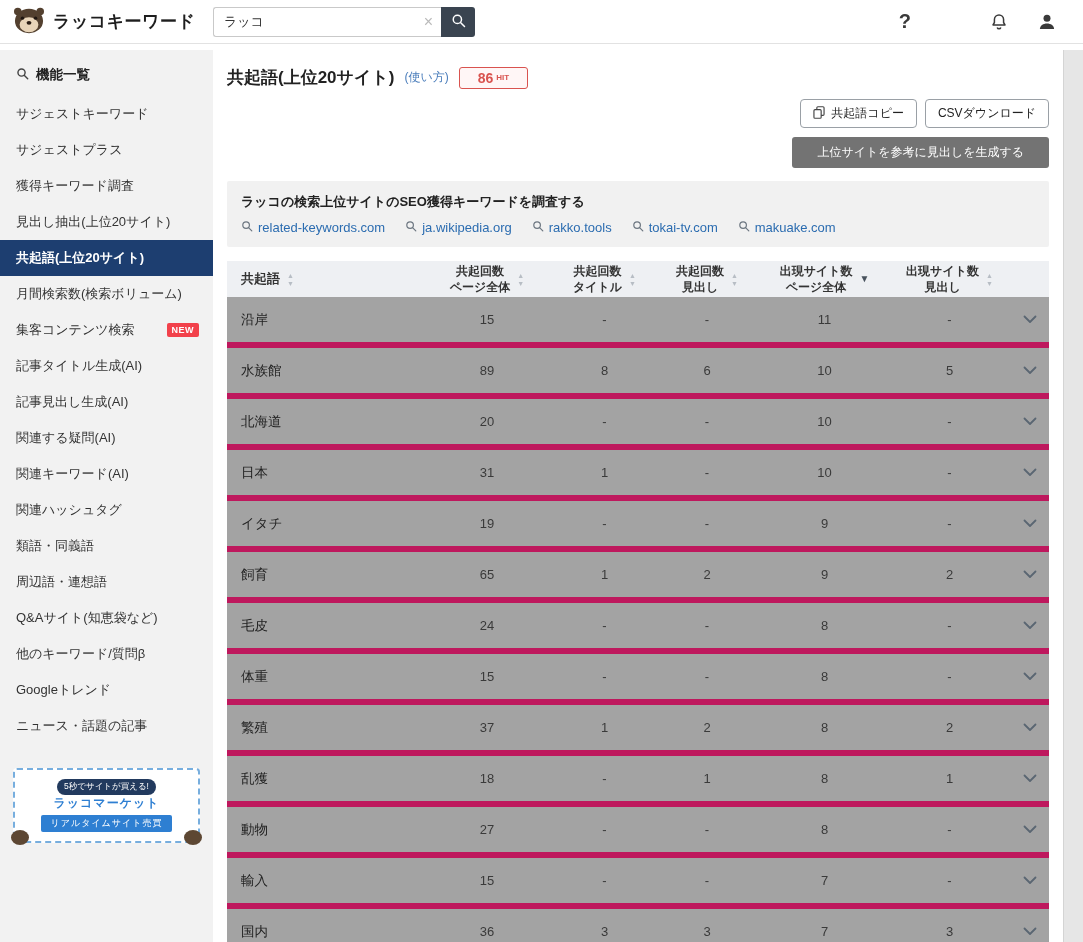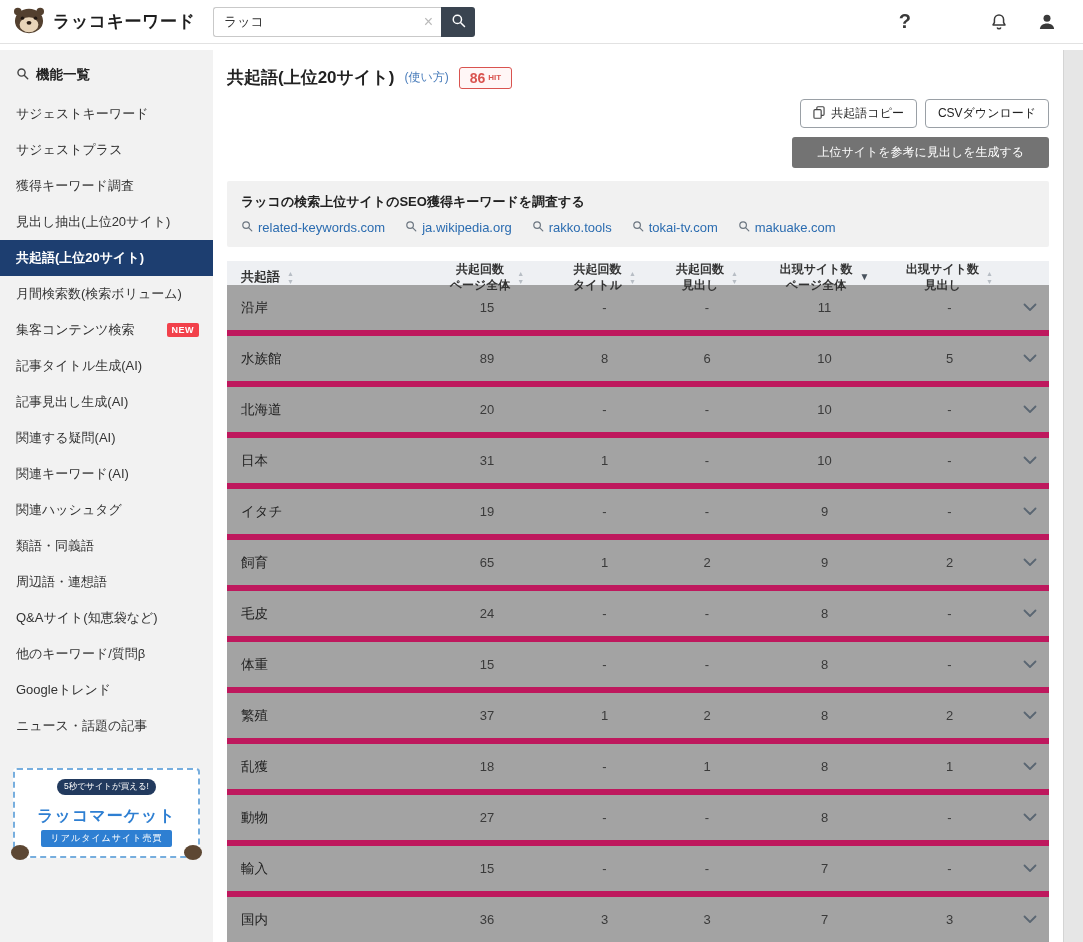--- a/index.html
+++ b/index.html
@@ -22,48 +22,48 @@
   .burger i { height:3px; background:#3a3a3a; border-radius:1px; display:block; }
 
   
   .sidebar { position:absolute; top:50px; left:0; bottom:0; width:213px; background:#f2f2f2; overflow:hidden; }
   .func-title { display:flex; align-items:center; gap:7px; padding:16px 0 12px 16px; font-size:13.5px; font-weight:bold; color:#222; }
   .side-item { display:flex; align-items:center; justify-content:space-between; padding:9px 14px 9px 16px; font-size:13px; color:#333; cursor:pointer; white-space:nowrap;text-align:center; }
   .side-item.active { background:#1d3e70; color:#fff; font-weight:bold; }
   .new-badge { background:#f2414b; color:#fff; font-size:9px; font-weight:bold; padding:2px 5px; border-radius:2px; letter-spacing:.5px; }
   .banner { position:relative; border:2px dashed #77aede; background:#fff; border-radius:4px; margin:24px 13px 0; padding:5px 4px 9px; text-align:center; cursor:pointer; }
   .banner-tag { display:inline-block; background:#223a5e; color:#fff; font-size:8.5px; padding:2px 7px; border-radius:8px; }
-  .banner-title { color:#2e7fd2; font-weight:bold; font-size:16px; margin-top:11px; letter-spacing:1px; }
+  .banner-title { color:#2e7fd2; font-weight:bold; font-size:12px; margin-top:0; letter-spacing:1px; }
   .banner-sub { display:inline-block; background:#2e7fd2; color:#fff; font-size:9px; padding:2px 10px; margin-top:2px; border-radius:2px; letter-spacing:1px; }
   .otter-dot { position:absolute; width:18px; height:15px; background:#5d4733; border-radius:50%; bottom:-4px; }
   .od-l { left:-4px; } .od-r { right:-4px; }
 
   
   .main { position:absolute; top:50px; left:213px; width:850px; bottom:0; background:#fff; overflow:hidden; padding:16px 14px 0; }
   .strip { position:absolute; top:50px; right:0; width:20px; bottom:0; background:#e6e6e6; border-left:1px solid #d4d4d4; cursor:pointer; }
 
   .title-row { display:flex; align-items:center; gap:10px; }
   .title-row h1 { font-size:17px; color:#222; font-weight:bold; }
   .usage { font-size:12px; color:#4a7dbb; cursor:pointer; text-decoration:none; }
-  .hit { display:inline-flex; align-items:center; gap:3px; border:1px solid #d9534f; background:#fff6f6; color:#d9534f; border-radius:3px; padding:2px 10px; }
+  .hit { display:inline-flex; align-items:center; gap:3px; border:1px solid #d9534f; background:#fff6f6; color:#d9534f; border-radius:3px; padding:2px 18px; }
   .hit b { font-size:14px; } .hit i { font-style:normal; font-size:8px; font-weight:bold; }
 
   .actions { display:flex; flex-direction:column; align-items:flex-end; gap:9px; margin-top:10px; }
   .actions-row { display:flex; gap:8px; }
   .obtn { display:inline-flex; align-items:flex-end; gap:6px; background:#fff; border:1px solid #9aa0a6; border-radius:4px; padding:5px 12px; font-size:12px; color:#222; cursor:pointer; font-family:inherit; }
   .dbtn { background:#737373; color:#fff; border:none; border-radius:3px; padding:7px 25px; font-size:12px; cursor:pointer; font-family:inherit; }
 
   .info { background:#f1f1f1; border-radius:2px; margin-top:13px; padding:12px 14px; }
   .info-h { font-size:13px; font-weight:bold; color:#222; margin-bottom:9px; }
   .links { display:flex; gap:20px; flex-wrap:wrap; }
   .site-link { display:inline-flex; align-items:center; gap:5px; font-size:13px; color:#2b6cb0; cursor:pointer; text-decoration:none; }
 
   .table { margin-top:14px; }
   .grid-cols { display:grid; grid-template-columns:190px 140px 95px 110px 125px 125px 36px; }
-  .thead { background:#eef0f3; height:24px; align-items:center; }
+  .thead { background:#eef0f3; height:36px; align-items:center; }
   .th { display:flex; align-items:center; justify-content:center; font-size:12px; font-weight:bold; color:#333; text-align:center; line-height:1.35; cursor:pointer; height:100%; }
   .th-first { justify-content:flex-start; padding-left:14px; font-size:13px; }
   .sort { display:inline-flex; flex-direction:column; margin-left:7px; color:#b7bdc4; font-size:7px; line-height:7px; gap:1px; cursor:pointer; }
   .sort.desc { color:#48525d; font-size:10px; line-height:10px; }
   .trow { height:51px; align-items:center; border-bottom:6px solid #be185d; background:#a3a3a3; }
   .td-term { padding-left:14px; font-size:13.5px; color:#222; }
   .td-num { text-align:center; font-size:13px; color:#3a3a3a; }
   .td-chev { display:flex; justify-content:center; cursor:pointer; }
 </style>
 </head>

